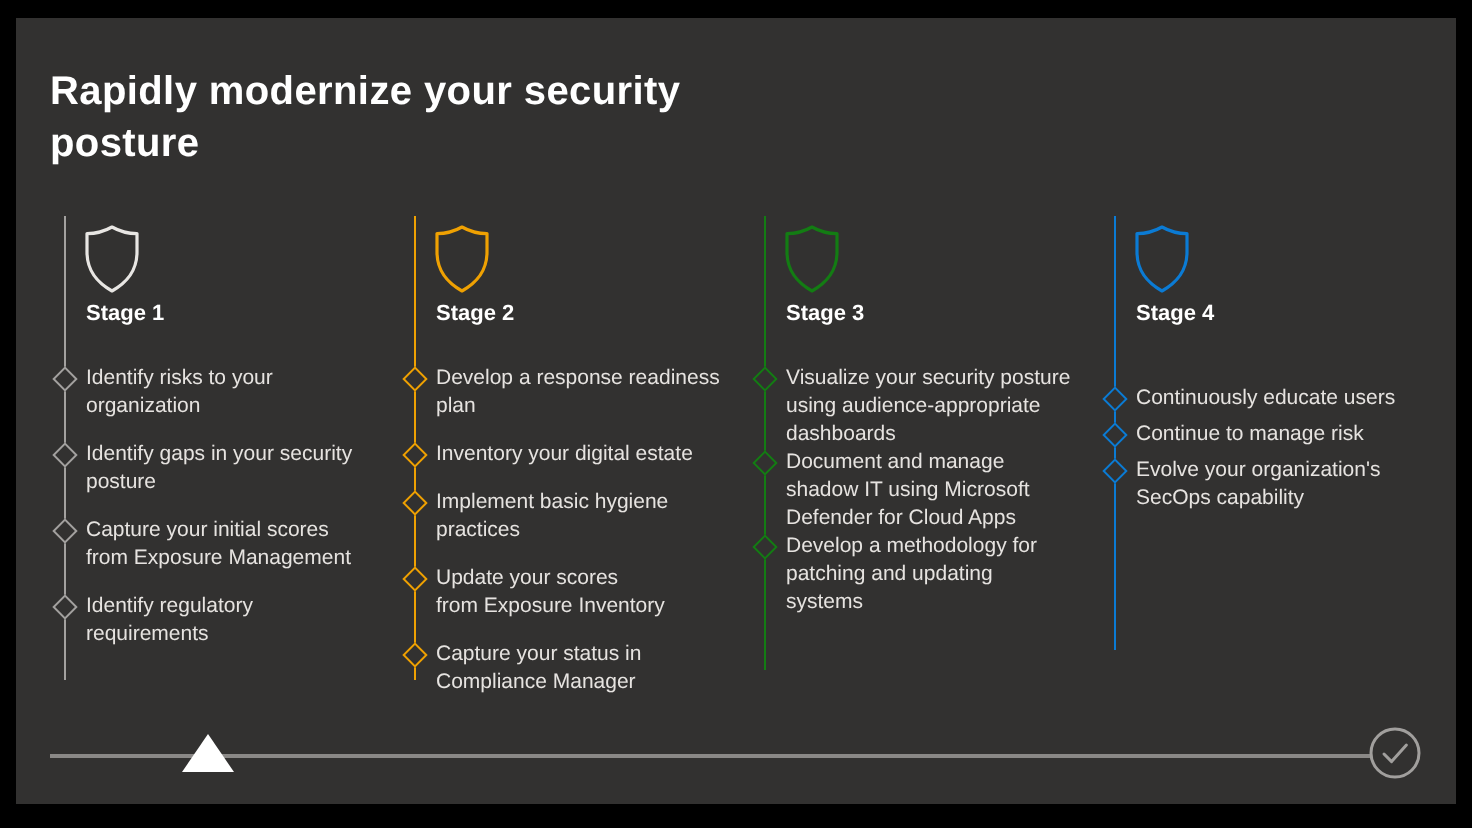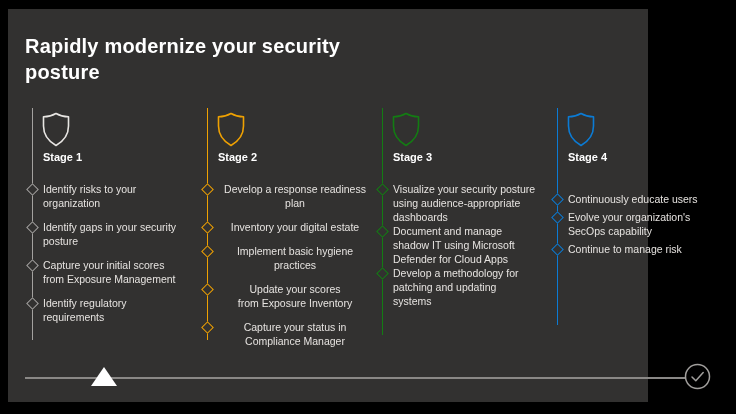--- a/index.html
+++ b/index.html
@@ -4,30 +4,30 @@
 <style>
   html,body{margin:0;padding:0;}
   body{
     width:736px;height:414px;
     background:#000;
     font-family:"Liberation Sans", sans-serif;
     position:relative;
     overflow:hidden;
   }
   .slide{
-    position:absolute;left:8px;top:9px;width:640px;height:393px;
+    position:absolute;left:8px;top:9px;width:720px;height:393px;
     background:#323130;
   }
   .title{
     position:absolute;left:17px;top:24px;width:420px;
     color:#fff;font-size:20px;font-weight:700;line-height:26px;
     white-space:pre;letter-spacing:.2px;
   }
   .stage-col{position:absolute;top:99px;width:172px;height:260px;}
-  .c0{left:17px;} .c1{left:192px;text-align:center;} .c2{left:367px;} .c3{left:542px;}
+  .c0{left:17px;} .c1{left:192px;} .c2{left:367px;} .c3{left:542px;}
   .v-line{
     position:absolute;left:6.5px;top:0;width:1.5px;
     background:var(--accent);
   }
   .c0 .v-line{height:232px;}
   .c1 .v-line{height:232px;}
   .c2 .v-line{height:227px;}
   .c3 .v-line{height:217px;}
   .shield{position:absolute;left:15px;top:3px;width:32px;height:37px;color:var(--shield);}
   .shield svg{display:block;width:100%;height:100%;}
@@ -184,26 +184,26 @@
       </svg>
     </div>
     <div class="stage-heading">Stage 4</div>
     <div class="items">
       <div class="item">
           <span class="diamond"></span>
           <span class="item-text">Continuously educate users</span>
         </div>
       <div class="item">
           <span class="diamond"></span>
+          <span class="item-text">Continue to manage risk</span>
+        </div>
+      <div class="item">
+          <span class="diamond"></span>
           <span class="item-text">Evolve your organization's
 SecOps capability</span>
-        </div>
-      <div class="item">
-          <span class="diamond"></span>
-          <span class="item-text">Continue to manage risk</span>
         </div>
     </div>
   </div>
 
   <div class="progress-line"></div>
   <div class="progress-marker"></div>
   <div class="check-circle">
     <svg viewBox="0 0 27 27" fill="none" stroke="currentColor" stroke-width="1.5">
       <circle cx="13.5" cy="13.5" r="12"></circle>
       <path d="M8 14 L11.8 17.8 L19.2 9.5" stroke-linecap="round" stroke-linejoin="round"></path>

